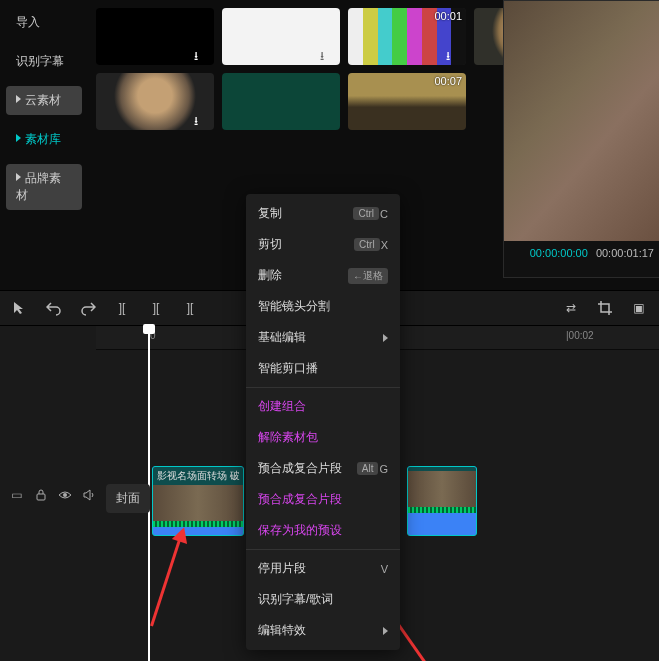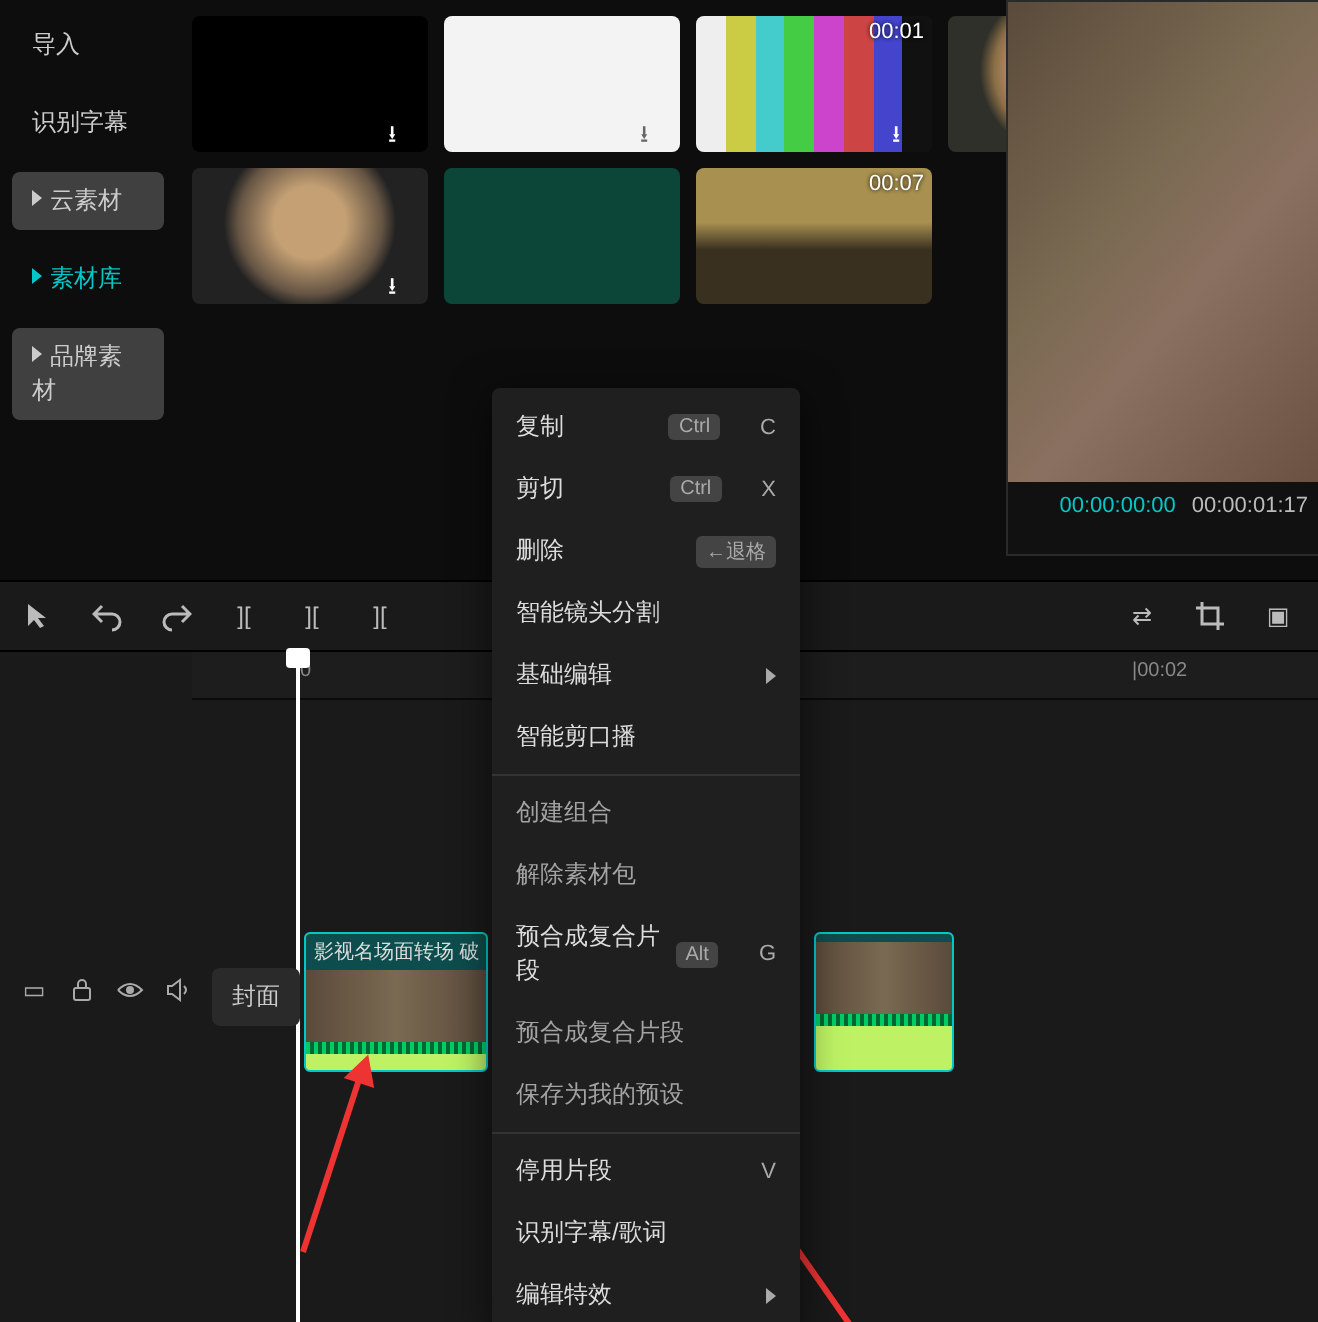--- a/index.html
+++ b/index.html
@@ -50,21 +50,21 @@
   flex: 1;
   padding: 8px 0 8px 8px;
   display: flex;
   flex-wrap: wrap;
   align-content: flex-start;
   gap: 8px;
   overflow: hidden;
 }
 .thumb {
   width: 118px;
-  height: 68px;
+  height: 57px;
   border-radius: 4px;
   background: #222;
   position: relative;
   overflow: hidden;
 }
 .thumb.black { background: #000; }
 .thumb.white { background: #f3f3f3; }
 .thumb .duration {
   position: absolute;
   top: 2px; right: 4px;
@@ -197,21 +197,21 @@
   padding: 6px 10px;
   border-radius: 4px;
 }
 .clip {
   position: absolute;
   top: 140px;
   height: 70px;
   border: 1px solid #00c8c8;
   border-radius: 3px;
   overflow: hidden;
-  background: #bef264;
+  background: #3b82f6;
 }
 .clip1 { left: 152px; width: 92px; }
 .clip2 { left: 407px; width: 70px; }
 .clip-header {
   background: #0e4d4d;
   color: #ddd;
   font-size: 10px;
   padding: 2px 4px;
   white-space: nowrap;
   overflow: hidden;
@@ -255,30 +255,30 @@
   color: #ddd;
 }
 .menu-item {
   display: flex;
   align-items: center;
   justify-content: space-between;
   padding: 7px 12px;
   cursor: pointer;
   font-size: 12px;
 }
-.menu-item.disabled { color: #a3a3a3; cursor: default; }
+.menu-item.disabled { color: #d946ef; cursor: default; }
 .menu-divider {
   height: 1px;
   background: #333;
   margin: 3px 0;
 }
 .menu-shortcut {
   display: flex;
   align-items: center;
-  gap: 20px;
+  gap: 1px;
   color: #aaa;
   font-size: 11px;
 }
 .key-badge {
   background: #444;
   border-radius: 3px;
   padding: 1px 5px;
   font-size: 10px;
 }
 .submenu-arrow {

